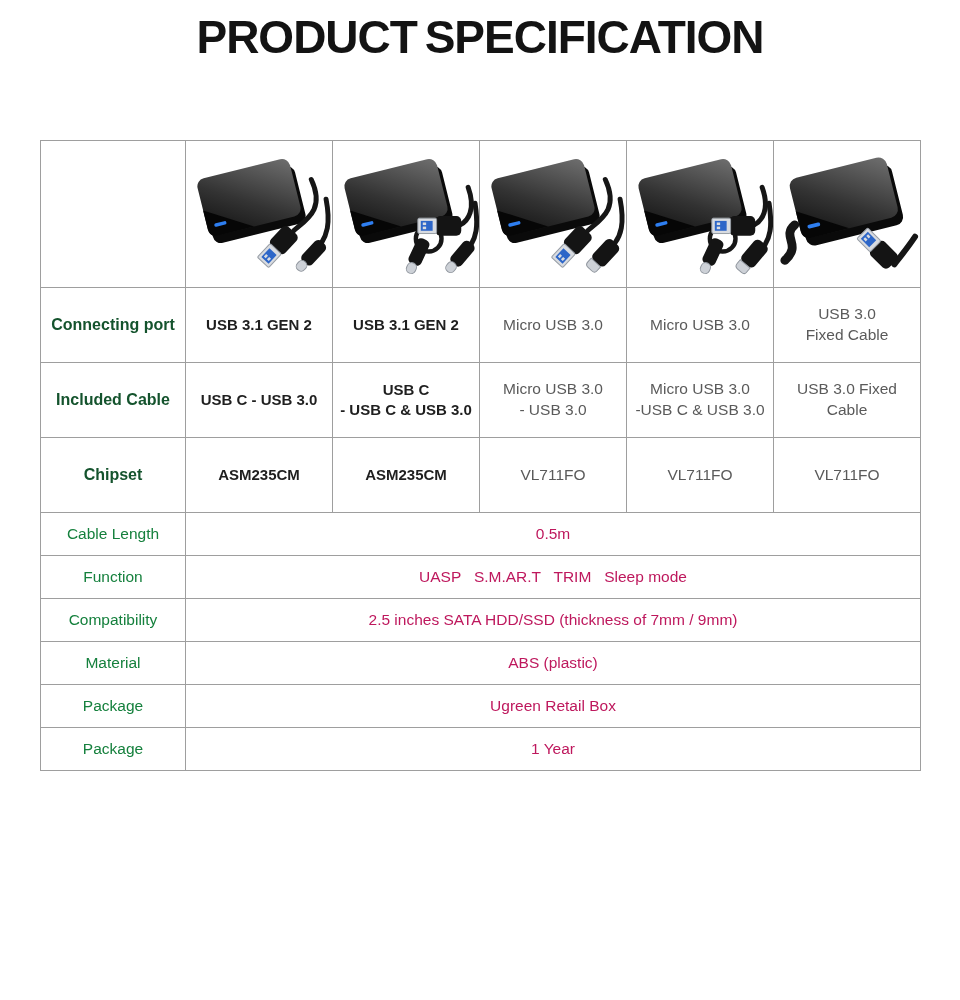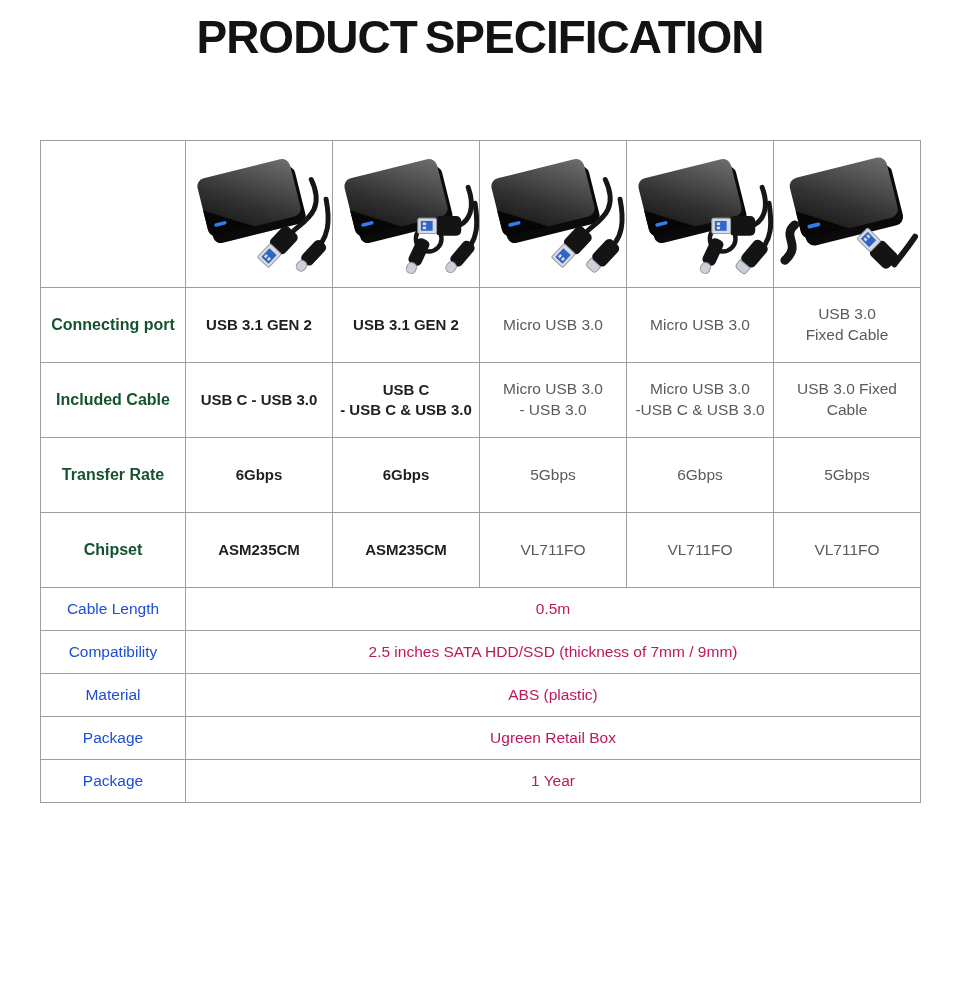--- a/index.html
+++ b/index.html
@@ -20,21 +20,21 @@
     border:1px solid #9e9e9e;text-align:center;vertical-align:middle;
     padding:2px;overflow:hidden;
   }
   tr.r-img{height:147px;}
   tr.r-spec{height:75px;}
   tr.r-full{height:43px;}
   .cell-text{display:inline-block;white-space:pre-wrap;line-height:1.35;}
   .label-top{font-weight:bold;font-size:16px;color:#14532d;}
   .val-strong{font-weight:bold;font-size:15px;color:#1f1f1f;}
   .val-light{font-weight:normal;font-size:15.5px;color:#5a5a5a;}
-  .label-bottom{font-weight:normal;font-size:15.5px;color:#1d4ed8;}
+  .label-bottom{font-weight:normal;font-size:15.5px;color:#15803d;}
   .val-bottom{font-weight:normal;font-size:15.5px;color:#be185d;}
   .r-img td{padding:0;}
   .product-photo{display:block;margin:0 auto;}
   .cable{fill:none;stroke:#161616;stroke-width:5;stroke-linecap:round;}
   .cable-thick{fill:none;stroke:#161616;stroke-width:9;stroke-linecap:round;}
   .loop{fill:none;stroke:#161616;stroke-width:4.5;}
 </style>
 </head>
 <body>
 
@@ -151,39 +151,35 @@
       <td><span class="cell-text val-strong">USB C
 - USB C &amp; USB 3.0</span></td>
       <td><span class="cell-text val-light">Micro USB 3.0
 - USB 3.0</span></td>
       <td><span class="cell-text val-light">Micro USB 3.0
 -USB C &amp; USB 3.0</span></td>
       <td><span class="cell-text val-light">USB 3.0 Fixed
 Cable</span></td>
     </tr>
     <tr class="r-spec">
-      <td><span class="cell-text label-top">Transfer Rate</span></td>
-      <td><span class="cell-text val-strong">6Gbps</span></td>
-      <td><span class="cell-text val-strong">6Gbps</span></td>
-      <td><span class="cell-text val-light">5Gbps</span></td>
-      <td><span class="cell-text val-light">6Gbps</span></td>
-      <td><span class="cell-text val-light">5Gbps</span></td>
-    </tr>
-    <tr class="r-spec">
       <td><span class="cell-text label-top">Chipset</span></td>
       <td><span class="cell-text val-strong">ASM235CM</span></td>
       <td><span class="cell-text val-strong">ASM235CM</span></td>
       <td><span class="cell-text val-light">VL711FO</span></td>
       <td><span class="cell-text val-light">VL711FO</span></td>
       <td><span class="cell-text val-light">VL711FO</span></td>
     </tr>
 
     <tr class="r-full">
       <td><span class="cell-text label-bottom">Cable Length</span></td>
       <td colspan="5"><span class="cell-text val-bottom">0.5m</span></td>
+    </tr>
+    <tr class="r-full">
+      <td><span class="cell-text label-bottom">Function</span></td>
+      <td colspan="5"><span class="cell-text val-bottom">UASP   S.M.AR.T   TRIM   Sleep mode</span></td>
     </tr>
     <tr class="r-full">
       <td><span class="cell-text label-bottom">Compatibility</span></td>
       <td colspan="5"><span class="cell-text val-bottom">2.5 inches SATA HDD/SSD (thickness of 7mm / 9mm)</span></td>
     </tr>
     <tr class="r-full">
       <td><span class="cell-text label-bottom">Material</span></td>
       <td colspan="5"><span class="cell-text val-bottom">ABS (plastic)</span></td>
     </tr>
     <tr class="r-full">

